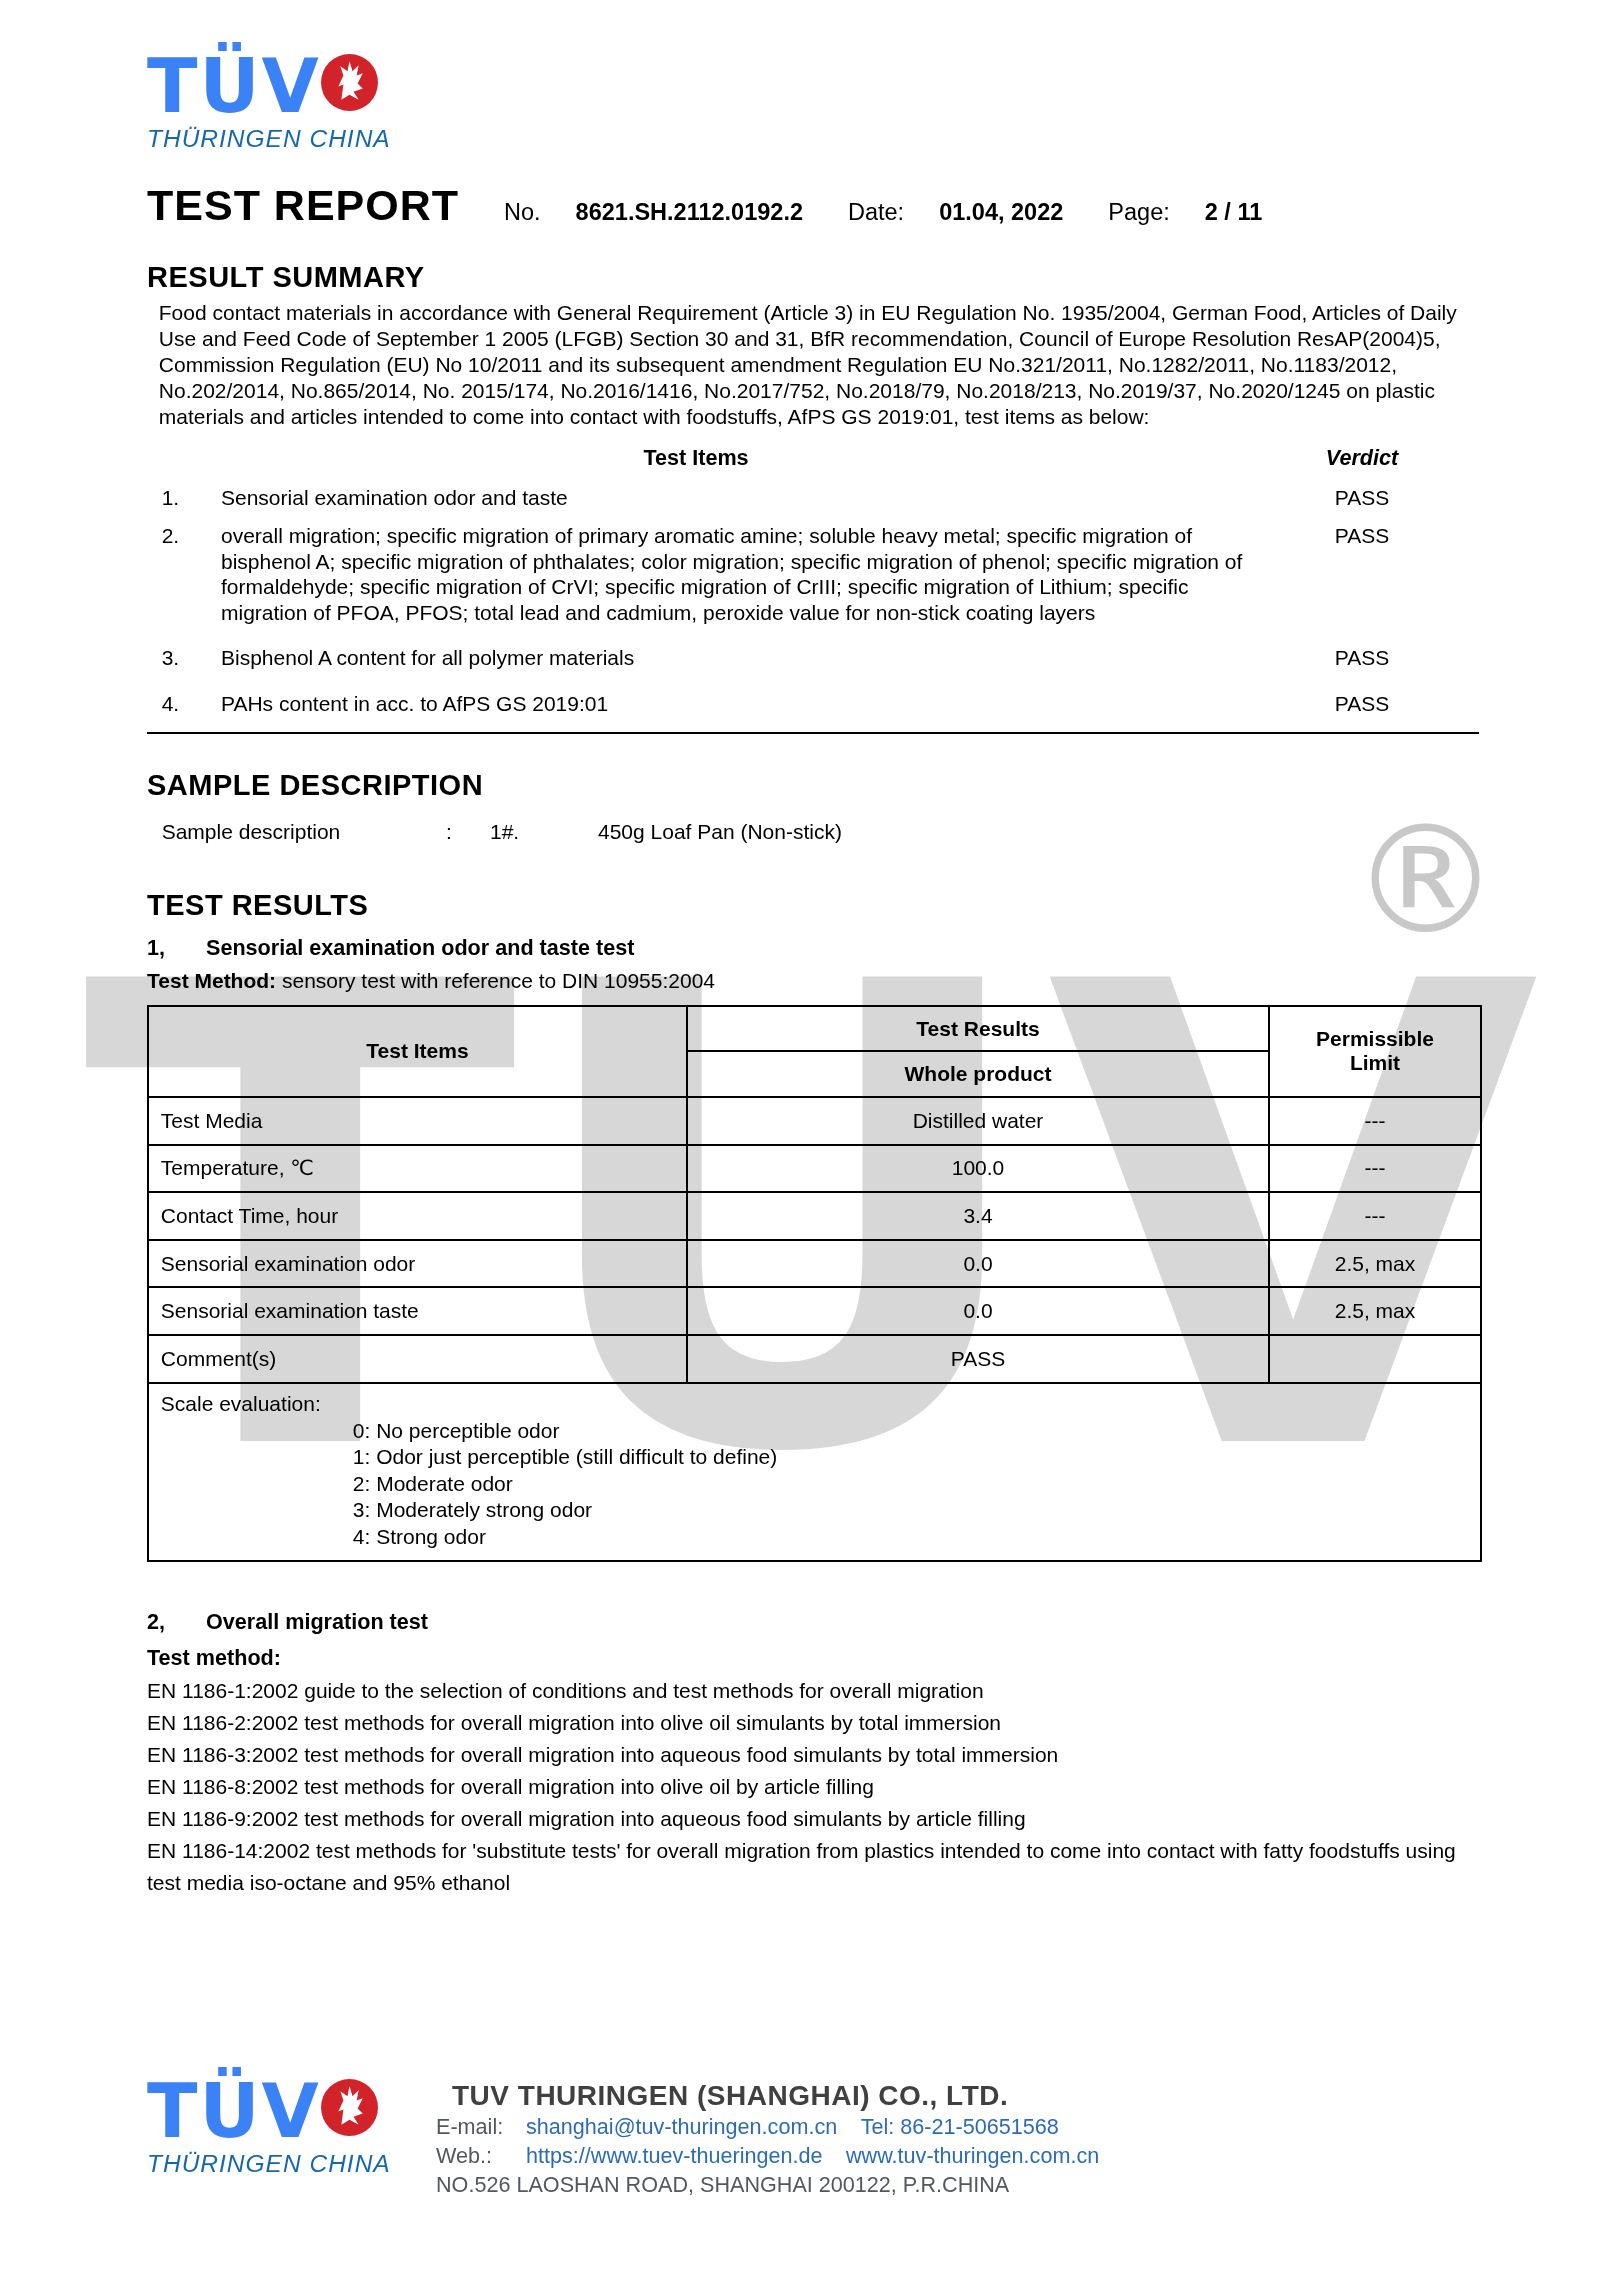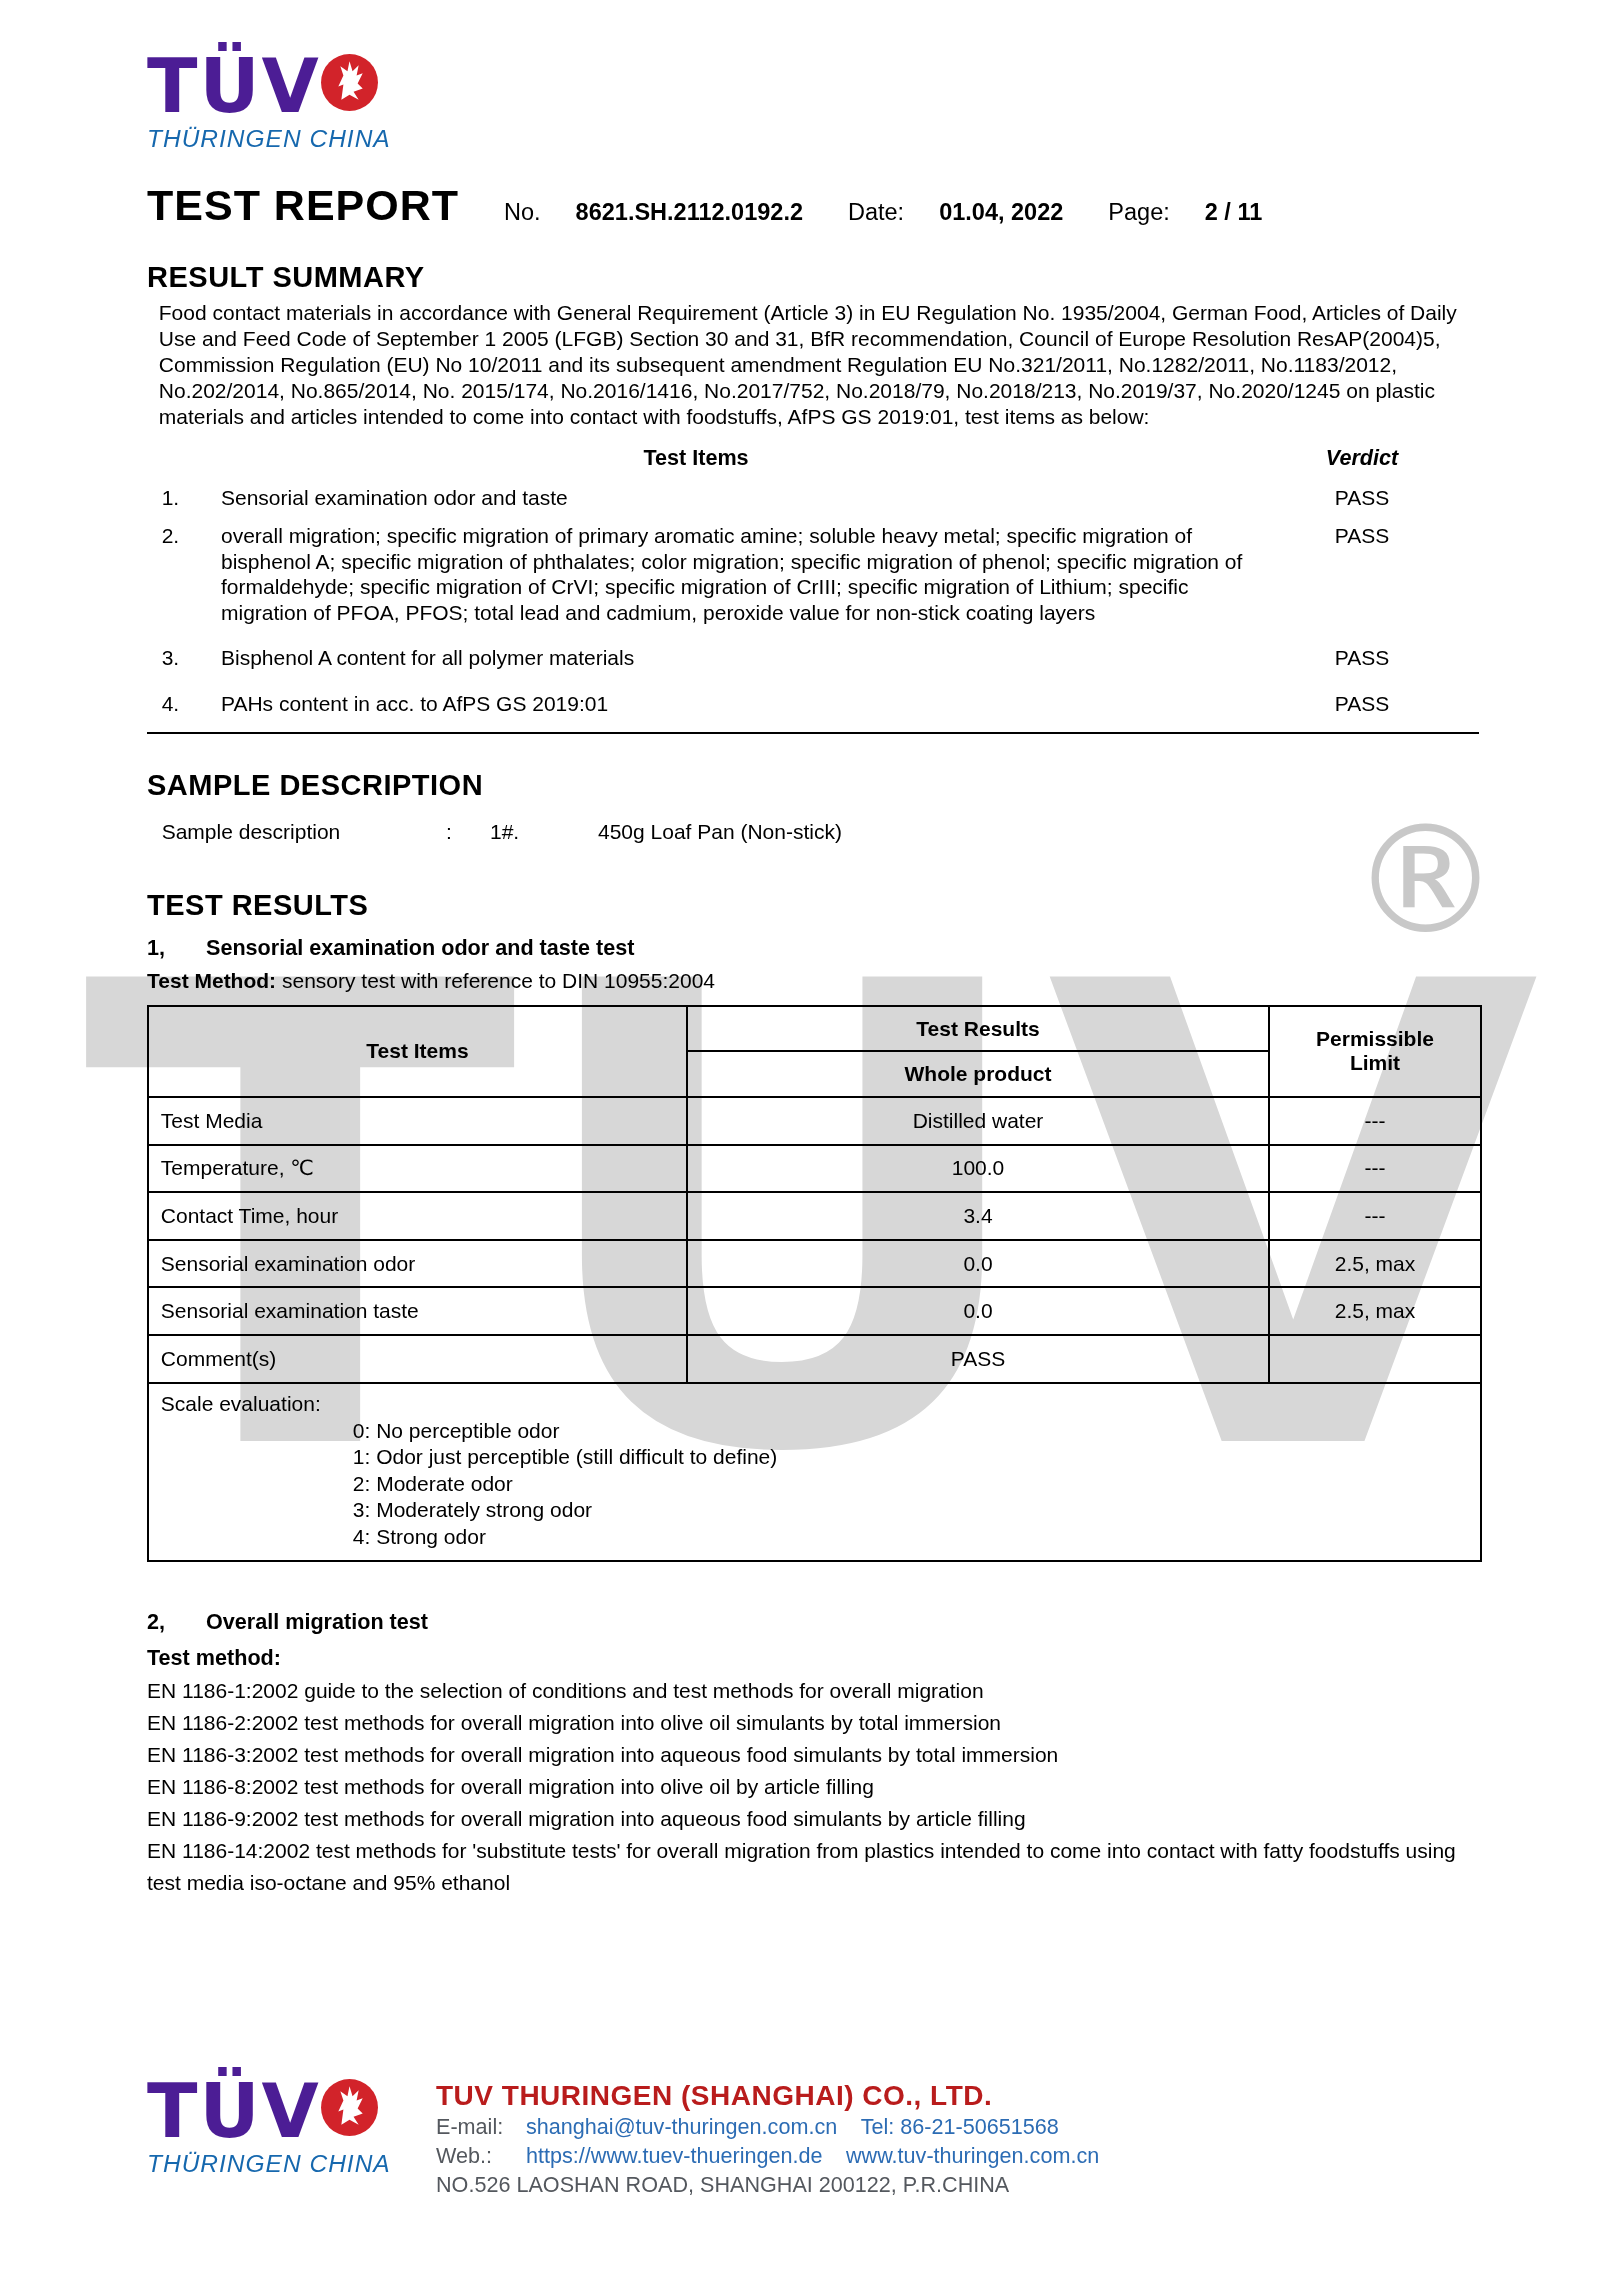--- a/index.html
+++ b/index.html
@@ -21,21 +21,21 @@
   }
   .wm-reg {
     position:absolute; left:1351px; top:806px;
     font-size:149px; line-height:1; color:#c8c8c8; z-index:0;
     font-family:"DejaVu Sans",sans-serif;
   }
   .content { position:relative; z-index:1; padding:51px 142px 0 147px; }
   
   .logo-row { display:flex; align-items:center; }
   .logo-brand {
-    font-size:74px; font-weight:bold; color:#4c1d95;
+    font-size:74px; font-weight:bold; color:#3b82f6;
     letter-spacing:2px; line-height:0.95;
     font-family:"DejaVu Sans",sans-serif;
   }
   .logo-emblem { width:61px; height:61px; margin-left:-2px; margin-top:-7.8px; }
   .logo-sub { font-size:24.5px; font-style:italic; color:#1668ae; letter-spacing:1px; margin-top:3.9px; }
   
   .title-row { display:flex; align-items:baseline; margin-top:27.4px; }
   .title-row h1 { font-size:43px; font-weight:bold; letter-spacing:1px; }
   .hdr-lbl { font-size:23.5px; margin-left:45px; }
   .hdr-val { font-size:23.5px; font-weight:bold; margin-left:35px; }
@@ -84,21 +84,21 @@
   .scale-line { font-size:21px; line-height:26.5px; padding-left:192px; }
   
   .sec2 { margin-top:47px; }
   .sec2-sub { margin-top:9.8px; font-size:21.6px; font-weight:bold; }
   .en-line { font-size:21px; line-height:32px; }
   .en-first { margin-top:3.9px; }
   
   .footer { position:absolute; left:147px; right:137px; top:2076px; display:flex; z-index:1; }
   .footer .f-logo { width:289px; }
   .footer .f-text { flex:1; padding-top:3.9px; }
-  .f-company { font-size:28px; font-weight:bold; color:#b91c1c; letter-spacing:0.5px; }
+  .f-company { font-size:28px; font-weight:bold; color:#404040; letter-spacing:0.5px;margin-left:16px; }
   .f-line { font-size:21.6px; line-height:29px; color:#54585e; display:flex;align-items:flex-end; }
   .f-label { width:90px; color:#54585e; }
   .f-link { color:#2c6cb4; }
   .f-link + .f-link { margin-left:23.5px; }
   .f-gray { color:#54585e; }
   sup { font-size:13.7px; vertical-align:super; }
 </style>
 </head>
 <body>
 

